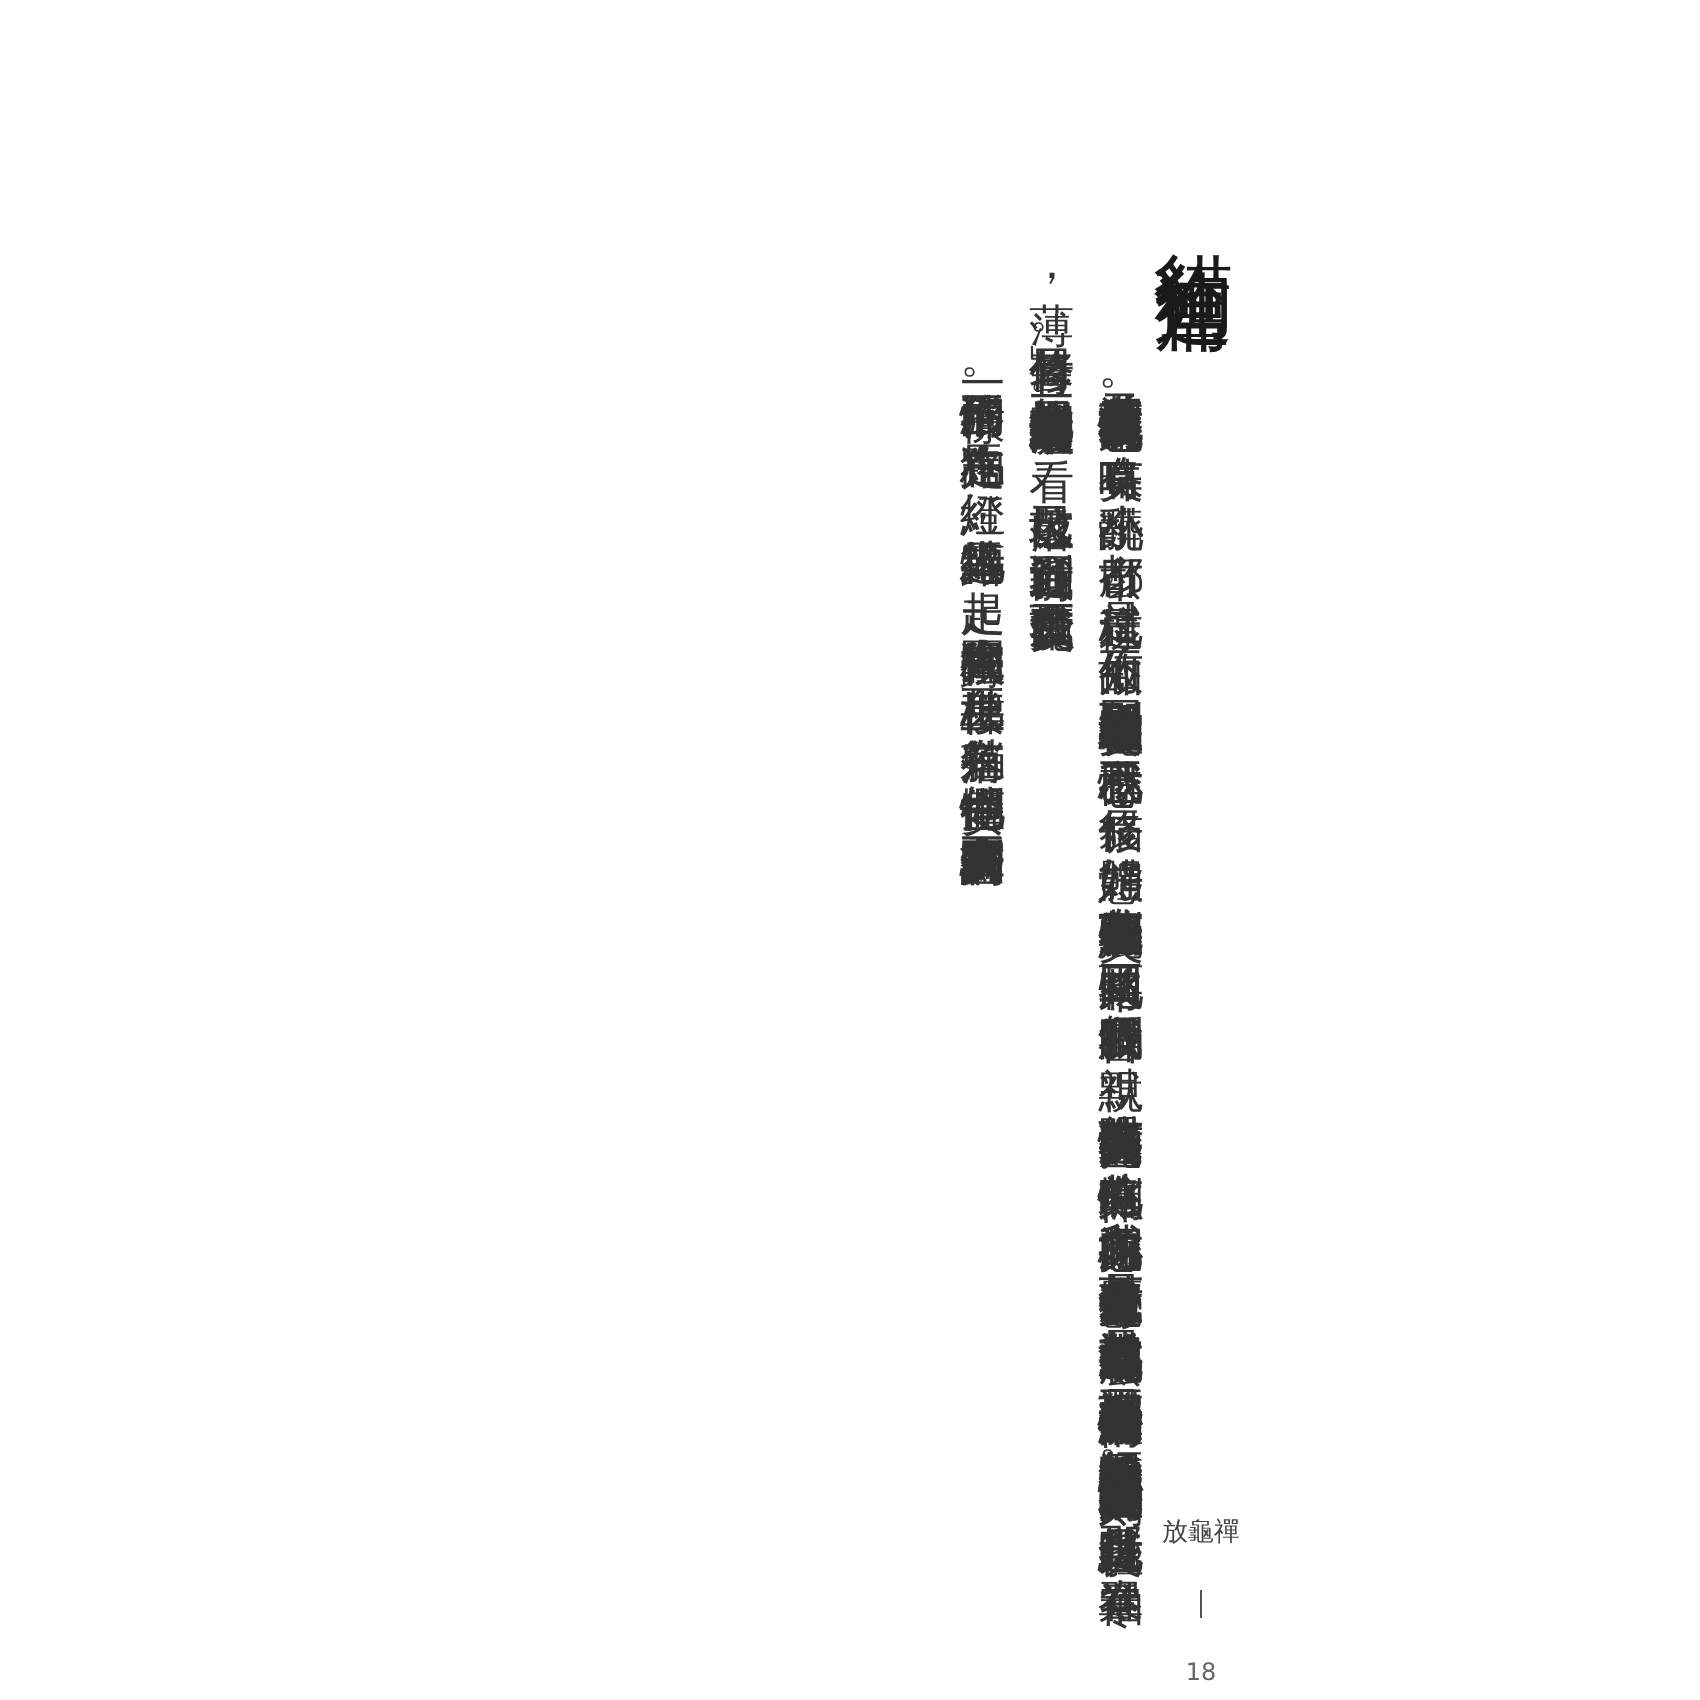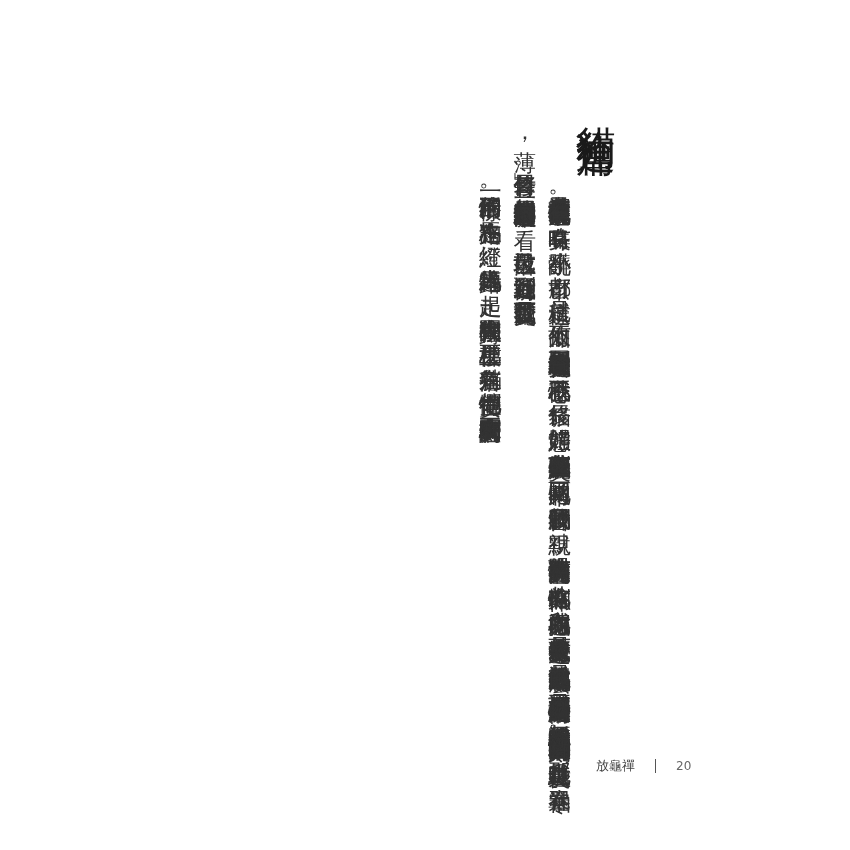--- a/index.html
+++ b/index.html
@@ -45,28 +45,29 @@
       letter-spacing: 0.3px;
       color: #333333;
     }
     .para {
       margin: 0;
       text-indent: 2em;
       text-align: justify;
     }
     .footer {
       position: absolute;
-      left: 596px;
+      left: 581px;
       top: 757px;
       font-family: "DejaVu Sans", "Liberation Sans", sans-serif;
       font-size: 13px;
       color: #444444;
       display: flex;
       align-items: center;
       gap: 20px;
+      flex-direction: column;
     }
     .footer .sep {
       display: inline-block;
       width: 1px;
       height: 14px;
       background: #555555;
     }
     .footer .num {
       font-size: 12px;
       color: #666666;
@@ -79,15 +80,15 @@
   <h1 class="title">貓狗連篇</h1>
 
   <div class="body-text">
     <p class="para">在巷子深處角落堆著垃圾是台北向晚後慣有的景色。略有臭味，小小髒亂，都市麼，就是這樣。不知何故，每回看到那隻黝黑的貓在垃圾堆裡覓食，我就心悸不已。貓修長，體態娟好，在蒼茫暮色裡特別黝黑而美麗。一兩回牠回將頭來，我們眼神曾觸及、默視。貓眼珠有著美人慣有的逼人的光芒，此刻略有憔悴。我向內心深處挖掘，是什麼東西使我產生這分憂鬱？是近代史裡散落在海外的花果飄零麼？還是更深的心理分析層面的某些屬於身體的情結？近似的經驗是我在瀕臨太平洋的加州海岸看到本應遨翔於藍空的海鷗覓食於垃圾桶的片刻。那時我也駐足良久。「春寒翠袖薄，日暮倚修竹」。但此刻娟美黝黑的貓所倚的卻是深巷角落的一堆垃圾。看，垃圾已散落、逼近到我腳前。我是否可以莞爾一笑？</p>
     <p class="para">狗的情形卻不一樣。狗在馬路走。紅燈，牠等行人過馬路，一起走。狗在大學校園裡蹲，甚至上樓梯，躺在角落。牠們懂得安全。實在不需要馴狗師證明狗的智</p>
   </div>
 
   <div class="footer">
     <span>放龜禪</span>
     <span class="sep"></span>
-    <span class="num">20</span>
+    <span class="num">18</span>
   </div>
 </div>
 
 </body></html>

